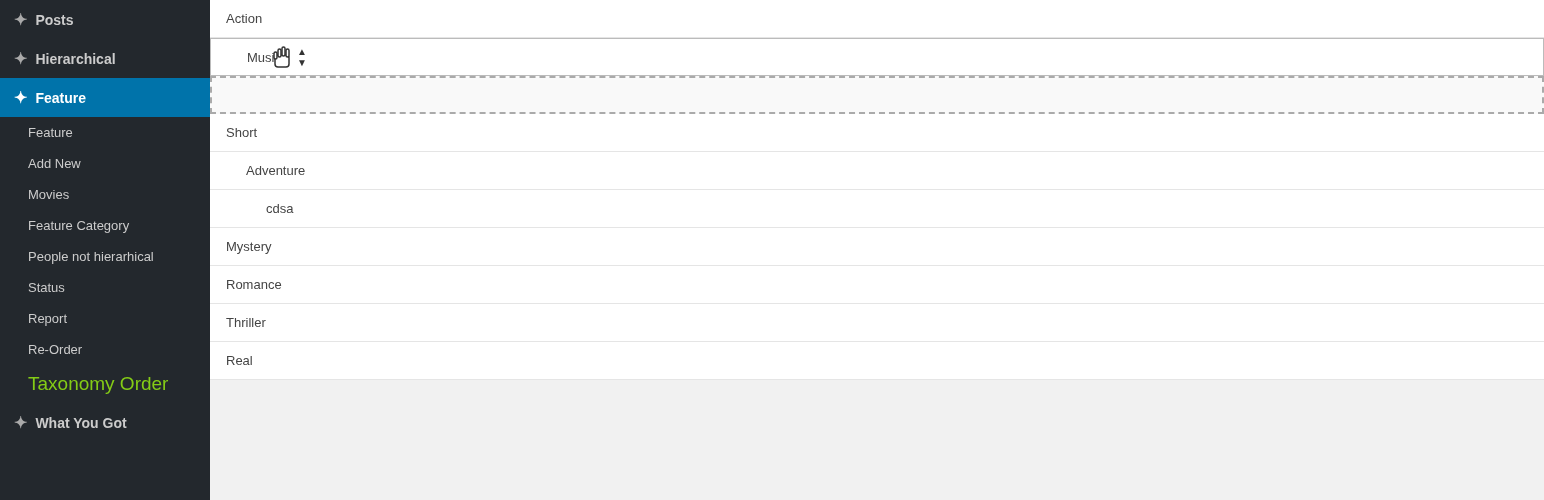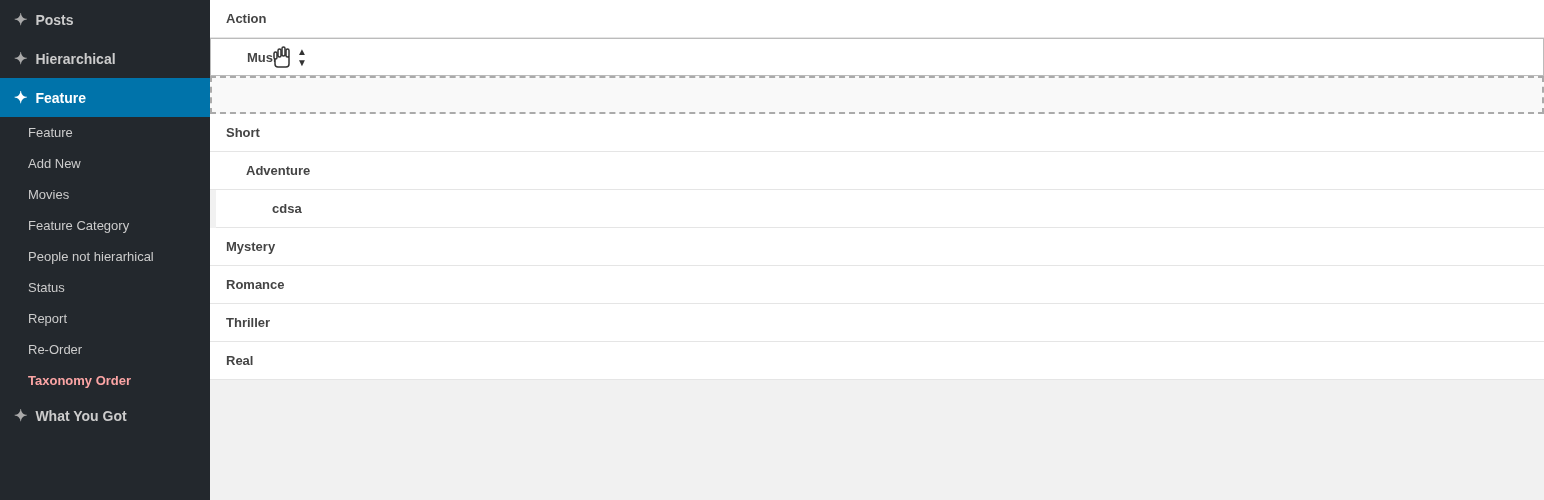--- a/index.html
+++ b/index.html
@@ -37,51 +37,50 @@
 
     .sidebar-sub-item {
       display: block;
       padding: 8px 14px 8px 28px;
       font-size: 13px;
       color: #ccc;
       cursor: pointer;
       text-decoration: none;
     }
     .sidebar-sub-item.bold-item {
-      font-weight: 700;
-      color: #fca5a5;
-      font-size: 13px;
+      font-weight: 400;
+      color: #84cc16;
+      font-size: 19px;
     }
 
     
     #main {
       flex: 1;
       overflow-y: auto;
       background: #f1f1f1;
       padding: 0;
-      font-weight: bold;
     }
 
     .taxonomy-list {
       width: 100%;
     }
 
     .tax-row {
       background: #fff;
       border-bottom: 1px solid #e5e5e5;
       padding: 10px 16px;
       font-size: 13px;
       color: #444;
       min-height: 38px;
       display: flex;
       align-items: center;
     }
     .tax-row.level-0 { padding-left: 16px; }
     .tax-row.level-1 { padding-left: 36px; }
-    .tax-row.level-2 { padding-left: 56px; margin-left: 6px; }
+    .tax-row.level-2 { padding-left: 56px; }
 
     .tax-row.drag-placeholder {
       border: 2px dashed #aaa;
       background: #f9f9f9;
       height: 38px;
     }
 
     .tax-row.dragging {
       background: #e8f4f8;
       border: 1px solid #bbb;

